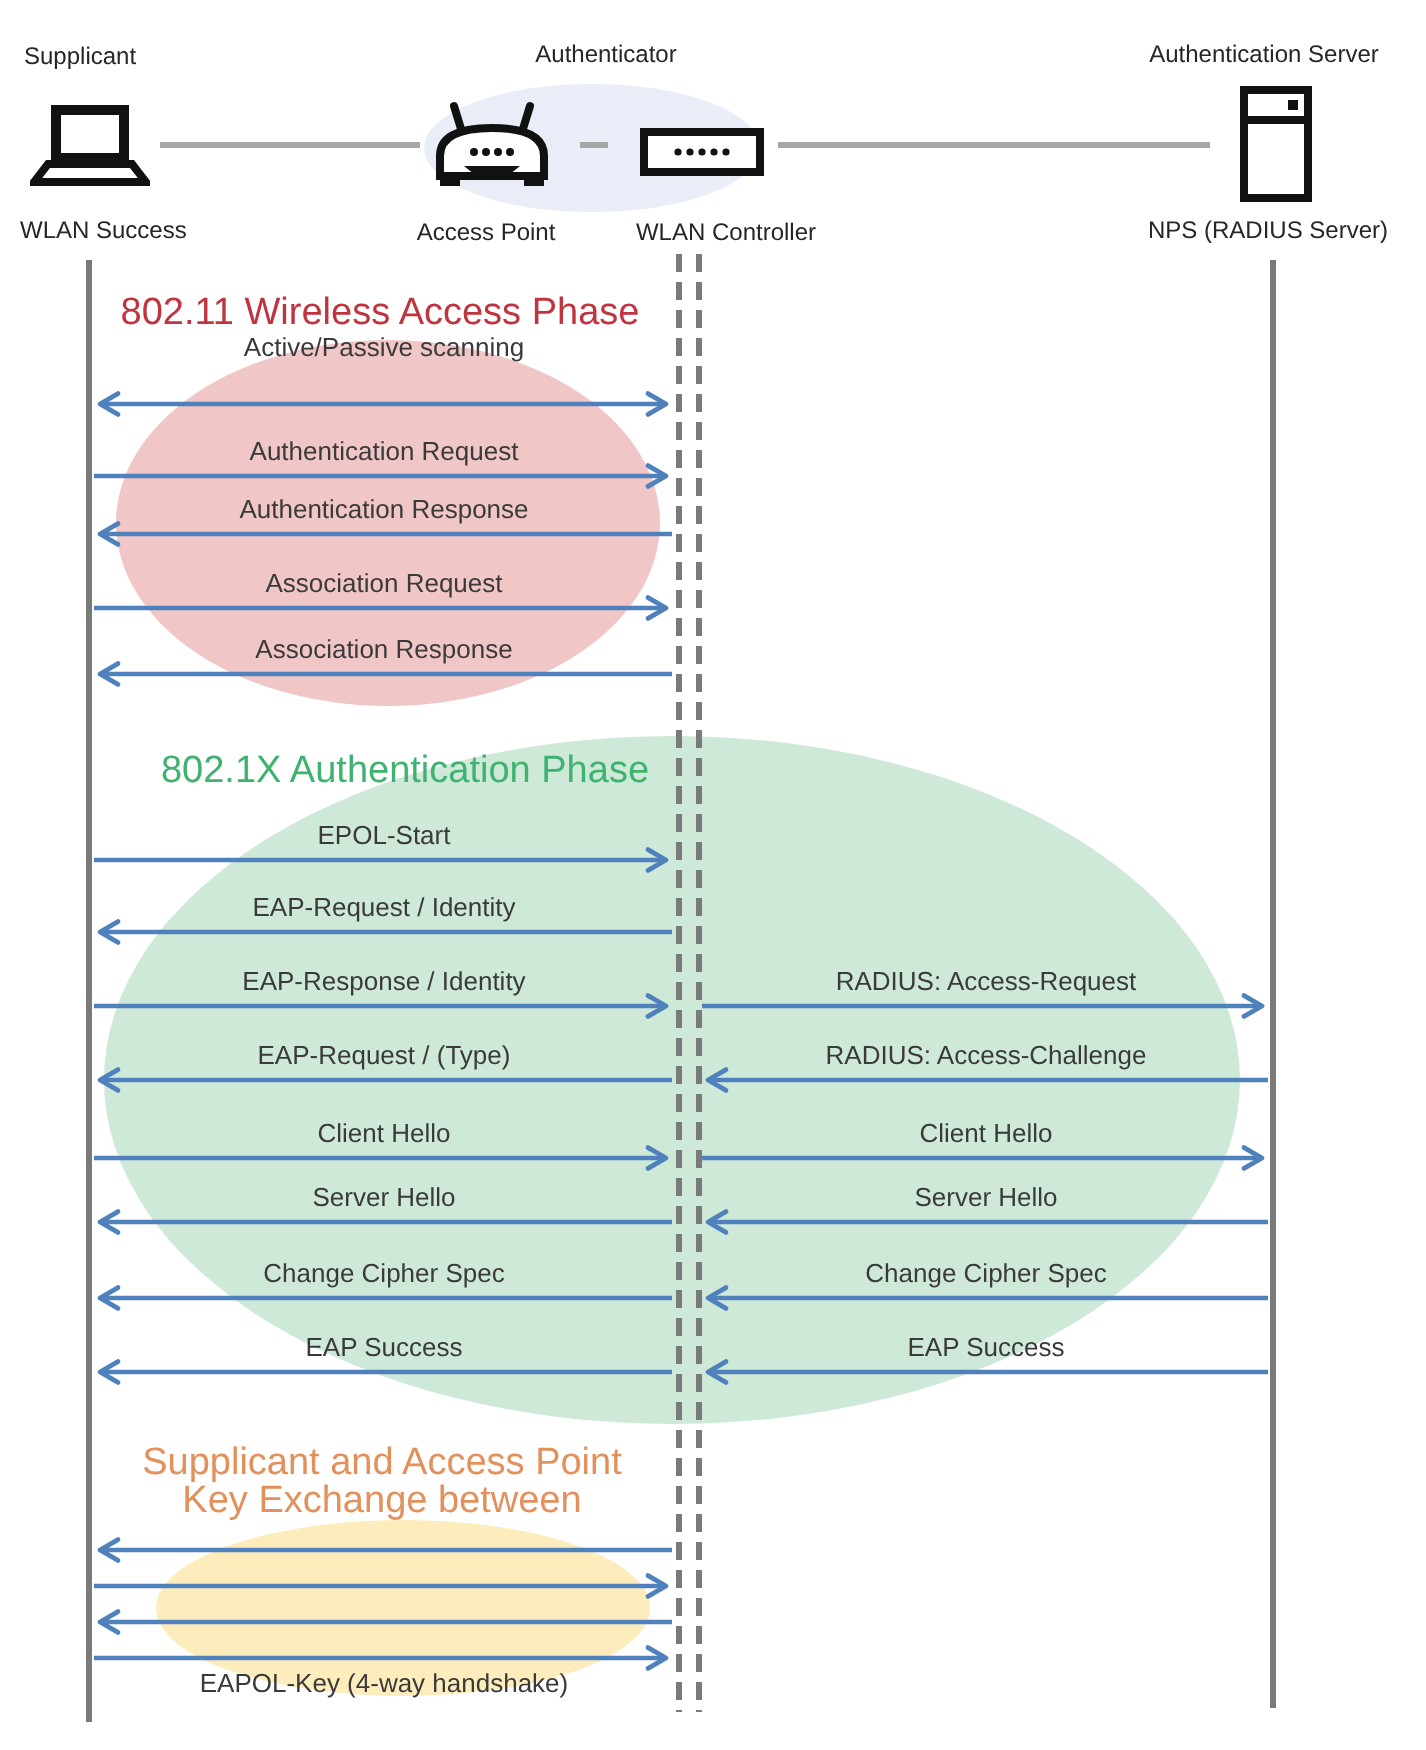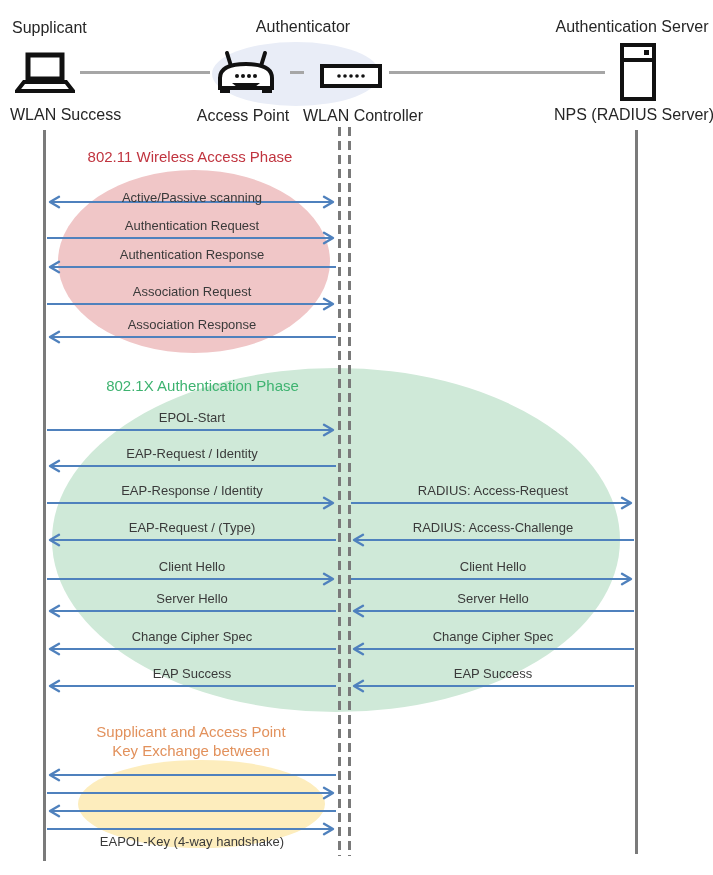--- a/index.html
+++ b/index.html
@@ -7,27 +7,27 @@
     position:relative;width:713px;height:875px;background:#fff;overflow:hidden;
     font-family:"Liberation Sans",sans-serif;color:#262626;
   }
   .ellipse{position:absolute;border-radius:50%;z-index:1;}
   .lifeline{position:absolute;width:3px;background:var(--lifeline);z-index:2;}
   .lifeline.dashed{
     background:repeating-linear-gradient(to bottom,var(--lifeline) 0 9px,transparent 9px 14px);
   }
   .connector{position:absolute;height:3px;background:var(--connector);z-index:2;}
   .role-label,.device-label{
-    position:absolute;font-size:16px;line-height:16px;z-index:4;white-space:nowrap;
+    position:absolute;font-size:12px;line-height:16px;z-index:4;white-space:nowrap;
   }
   .centered{text-align:center;}
   .icon{position:absolute;z-index:4;}
   .icon svg{display:block;}
   .phase-title{
-    position:absolute;font-size:15px;line-height:19px;text-align:center;z-index:4;white-space:nowrap;
+    position:absolute;font-size:19px;line-height:19px;text-align:center;z-index:4;white-space:nowrap;
   }
   .phase1{color:var(--phase1);}
   .phase2{color:var(--phase2);}
   .phase3{color:var(--phase3);}
   .msg-label{
     position:absolute;font-size:13px;line-height:15px;text-align:center;color:var(--msgtext);
     z-index:5;white-space:nowrap;
   }
   .arrow{position:absolute;z-index:4;overflow:visible;}
   .arrow line,.arrow path{stroke:var(--arrow);fill:none;}
@@ -102,21 +102,21 @@
   <div class="device-label centered" style="left:554px;top:107px;width:160px;">NPS (RADIUS Server)</div>
 
   <div class="phase-title phase1" style="left:60px;top:147px;width:260px;">802.11 Wireless Access Phase</div>
   <div class="phase-title phase2" style="left:70px;top:376px;width:265px;">802.1X Authentication Phase</div>
   <div class="phase-title phase3" style="left:61px;top:722px;width:260px;">
     <div>Supplicant and Access Point</div>
     <div>Key Exchange between</div>
   </div>
 
   <div id="messages">
-      <div class="msg-label" style="left: 48px; width: 288px; top: 190px;">Active/Passive scanning</div>
+      <div class="msg-label" style="left: 48px; width: 288px; top: 166px;">Active/Passive scanning</div>
       <svg width="289" height="14" class="arrow" style="left: 47px; top: 195px;">
         <line x1="4" x2="285" y1="7" y2="7"></line>
         <path d="M12 1.8 L3 7 L12 12.2"></path>
         <path d="M277 1.8 L286 7 L277 12.2"></path>
       </svg>
       <div class="msg-label" style="left: 48px; width: 288px; top: 218px;">Authentication Request</div>
       <svg width="289" height="14" class="arrow" style="left: 47px; top: 231px;">
         <line x1="0" x2="285" y1="7" y2="7"></line>
         <path d="M277 1.8 L286 7 L277 12.2"></path>
       </svg>

